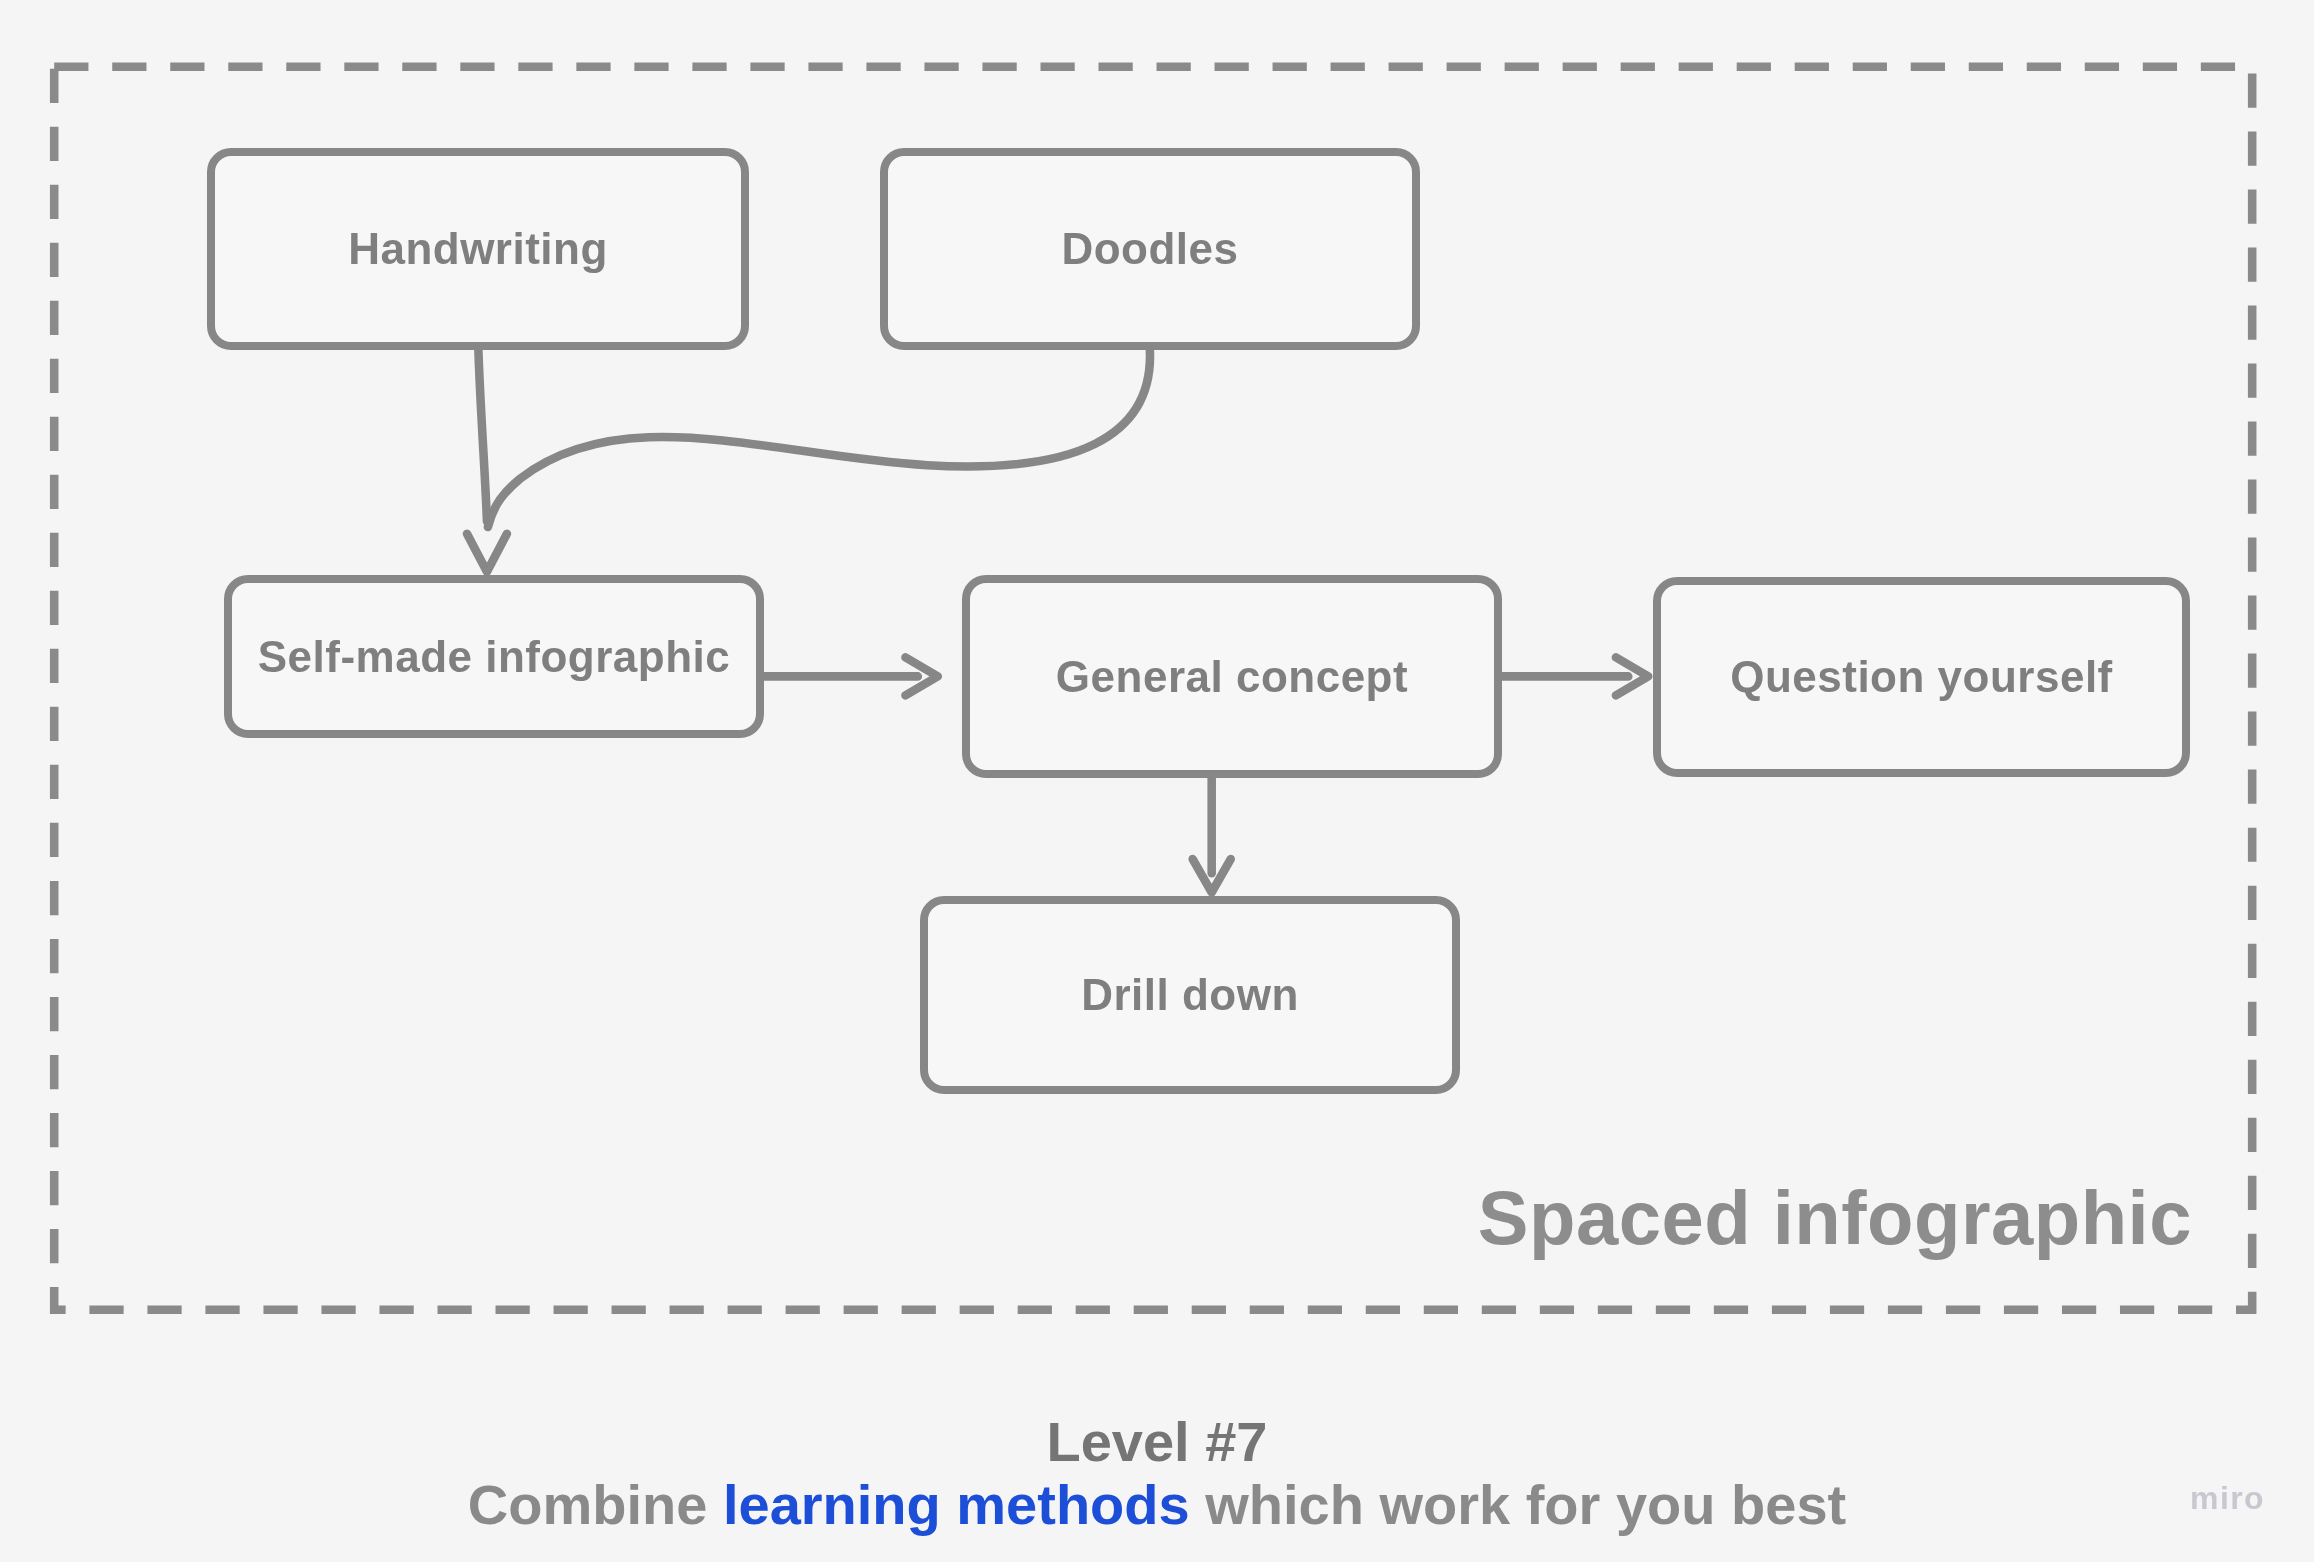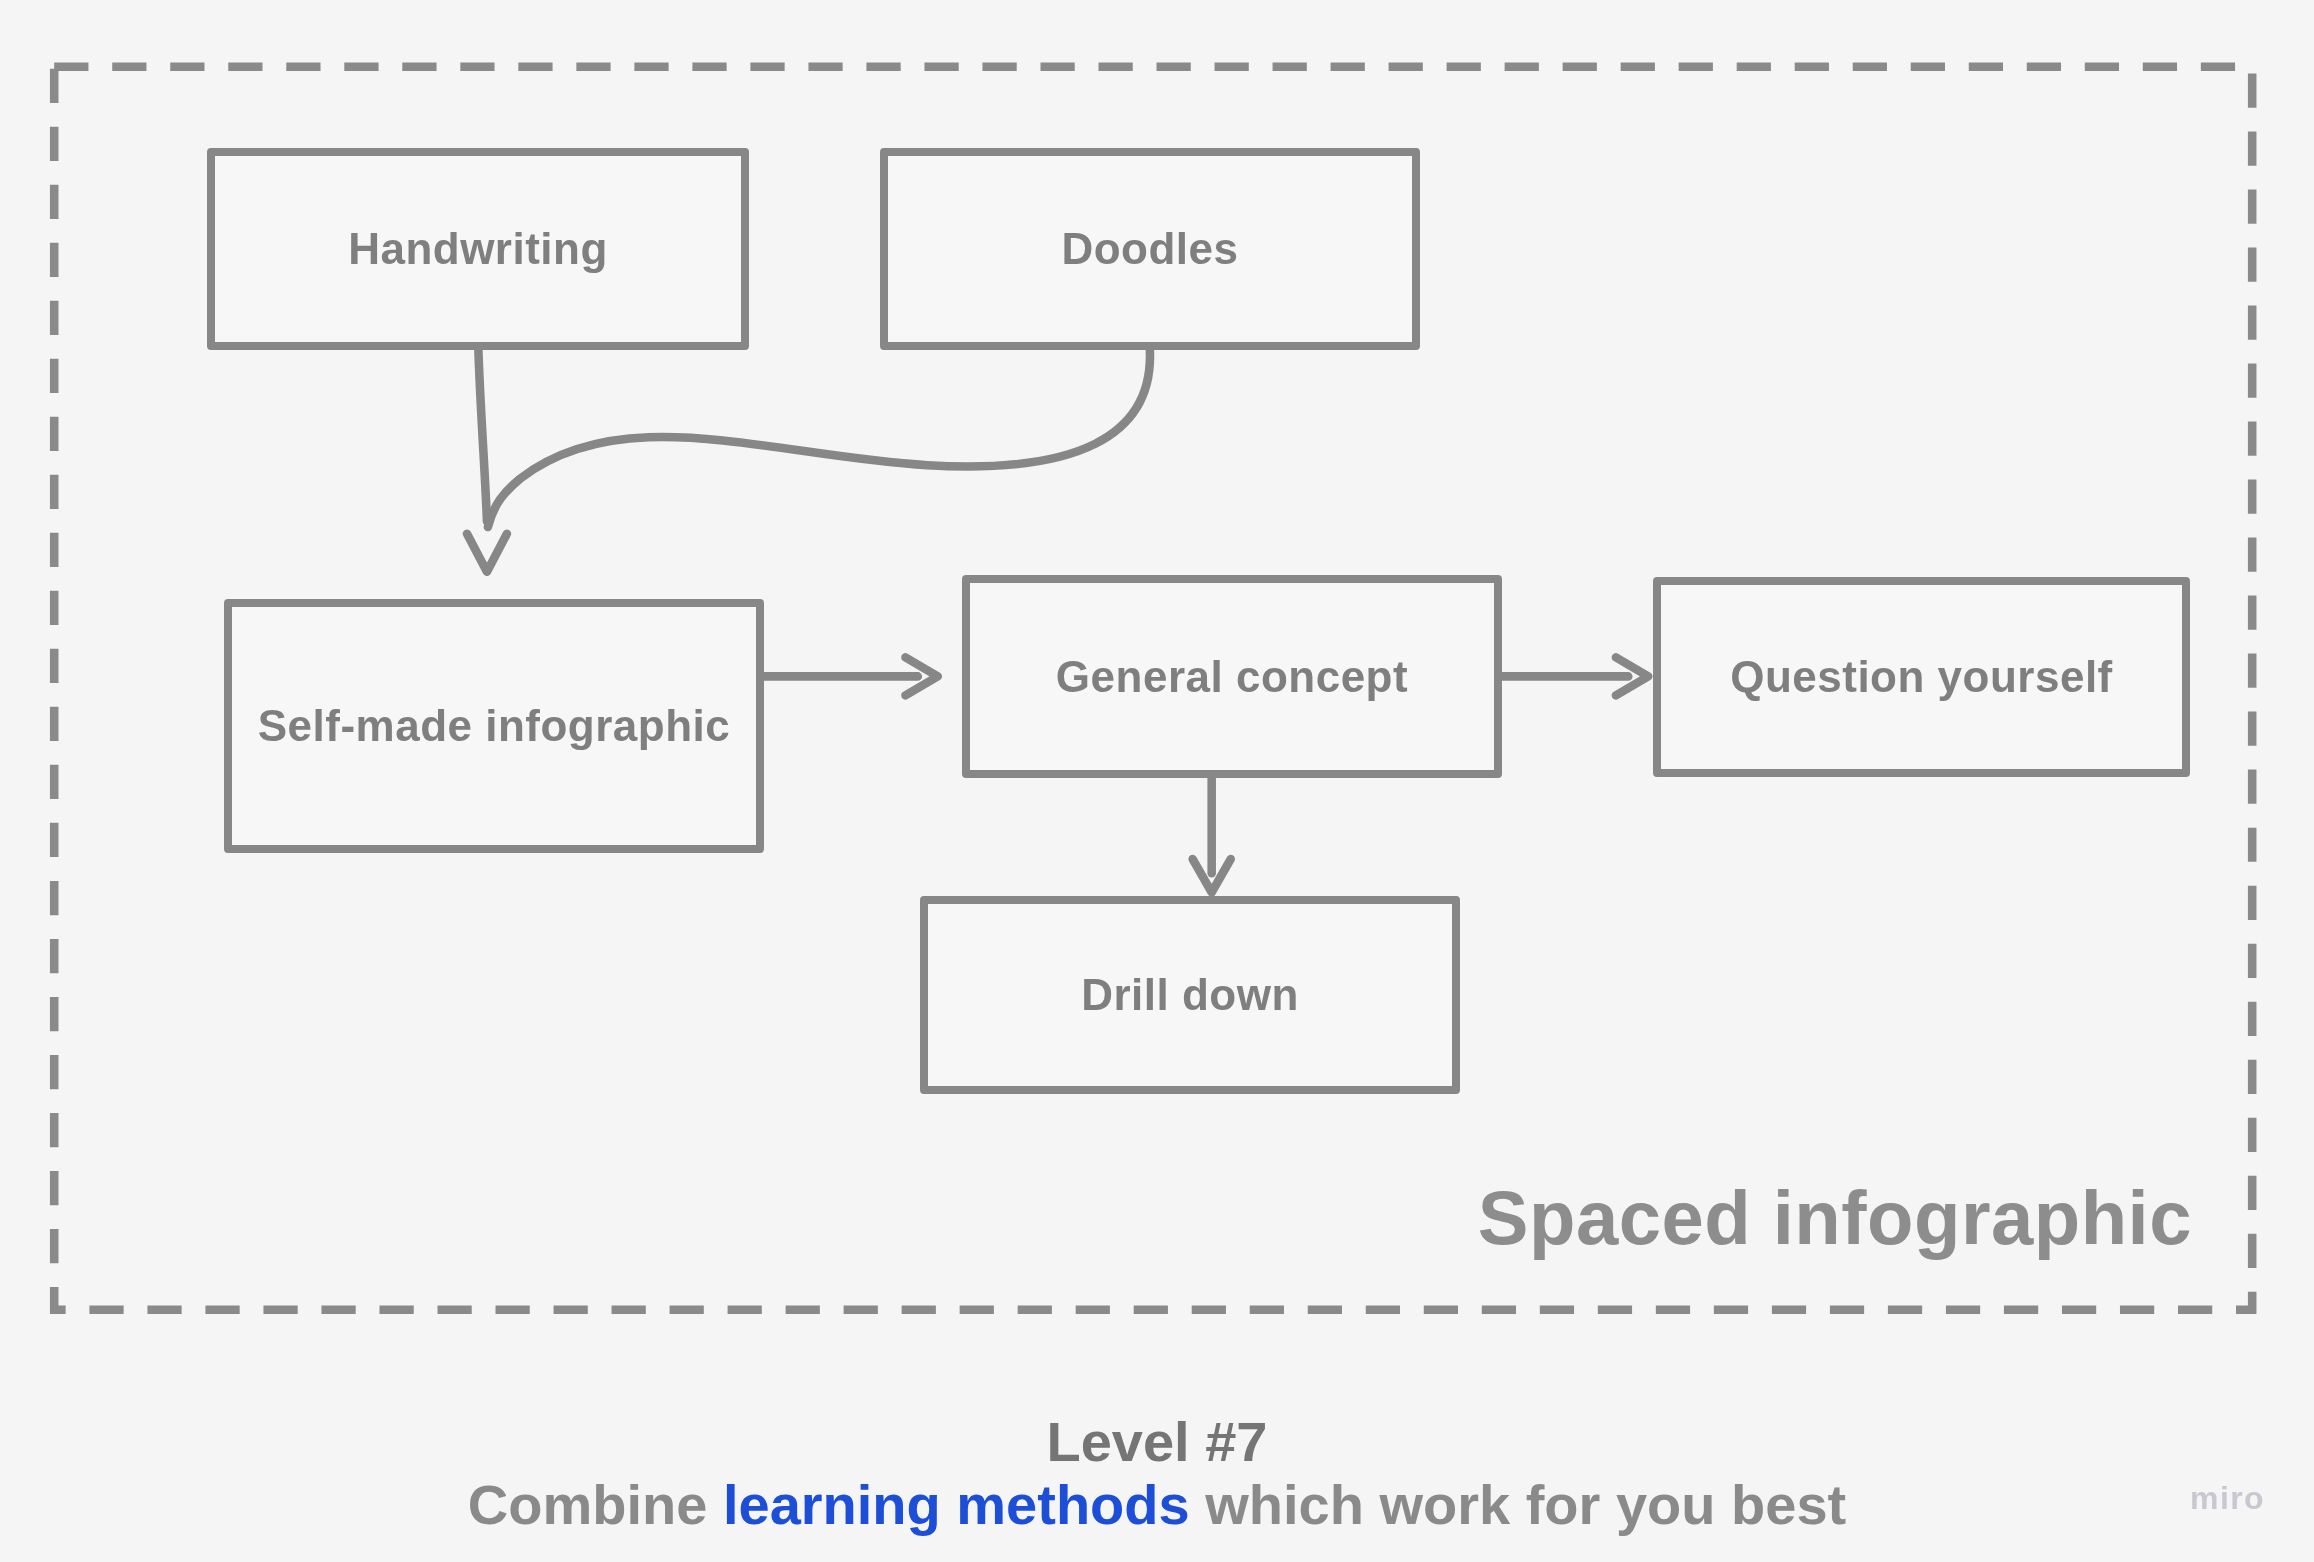--- a/index.html
+++ b/index.html
@@ -27,21 +27,21 @@
     fill: none;
     stroke: #878787;
     stroke-width: 9;
     stroke-linecap: round;
     stroke-linejoin: round;
   }
   .node {
     position: absolute;
     box-sizing: border-box;
     border: 8.6px solid #878787;
-    border-radius: 4px;
+    border-radius: 24px;
     background: #f7f7f7;
     display: flex;
     align-items: center;
     justify-content: center;
     text-align: center;
   }
   .node span {
     color: #7f7f7f;
     font-size: 44px;
     font-weight: 700;
@@ -116,21 +116,21 @@
   </svg>
 
   <div class="node" style="left:207px; top:148px; width:542px; height:202px;">
     <span>Handwriting</span>
   </div>
 
   <div class="node" style="left:880px; top:148px; width:540px; height:202px;">
     <span>Doodles</span>
   </div>
 
-  <div class="node" style="left:224px; top:599px; width:540px; height:254px;">
+  <div class="node" style="left:224px; top:575px; width:540px; height:163px;">
     <span>Self-made infographic</span>
   </div>
 
   <div class="node" style="left:942px; top:575px; width:540px; height:203px;margin-left:20px;">
     <span>General concept</span>
   </div>
 
   <div class="node" style="left:1653px; top:577px; width:537px; height:200px;">
     <span>Question yourself</span>
   </div>

